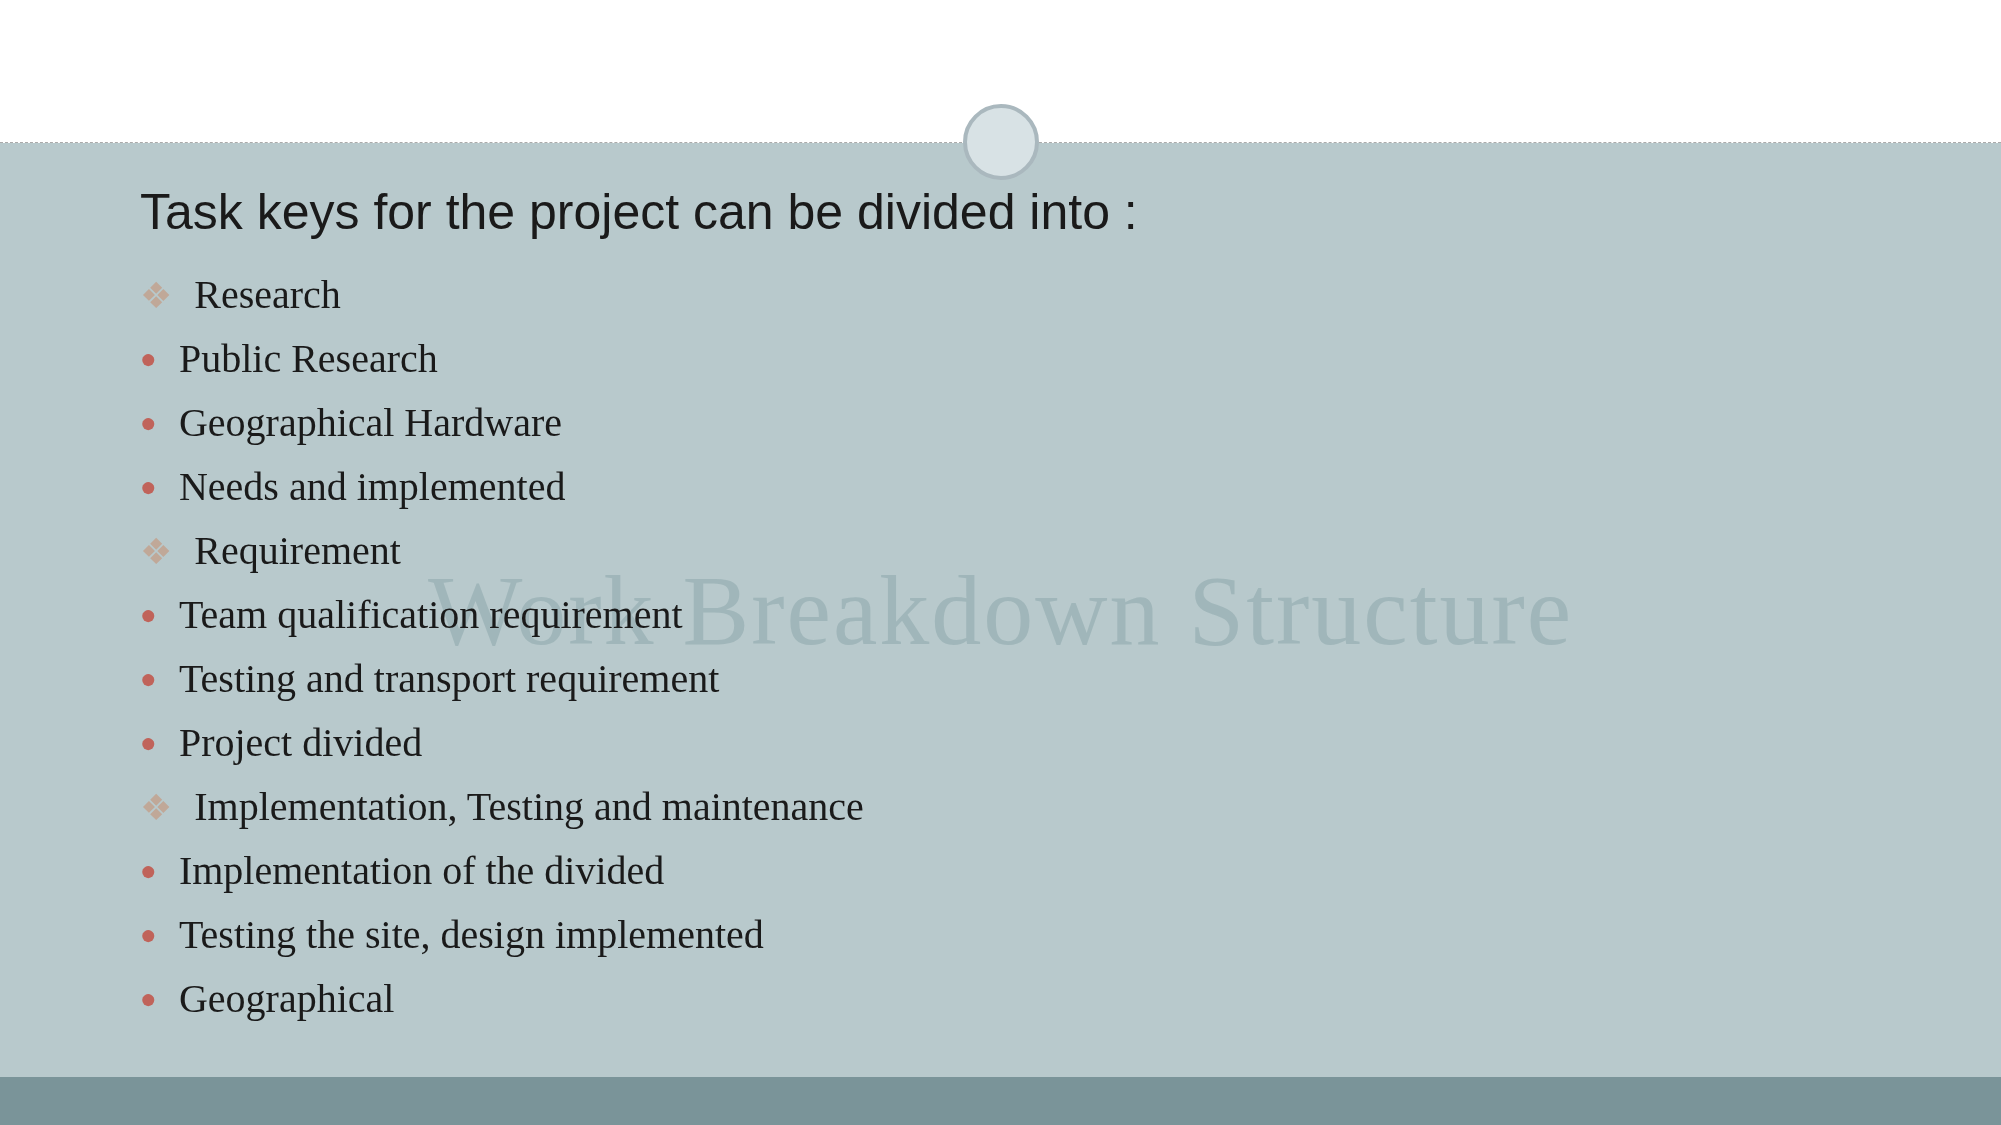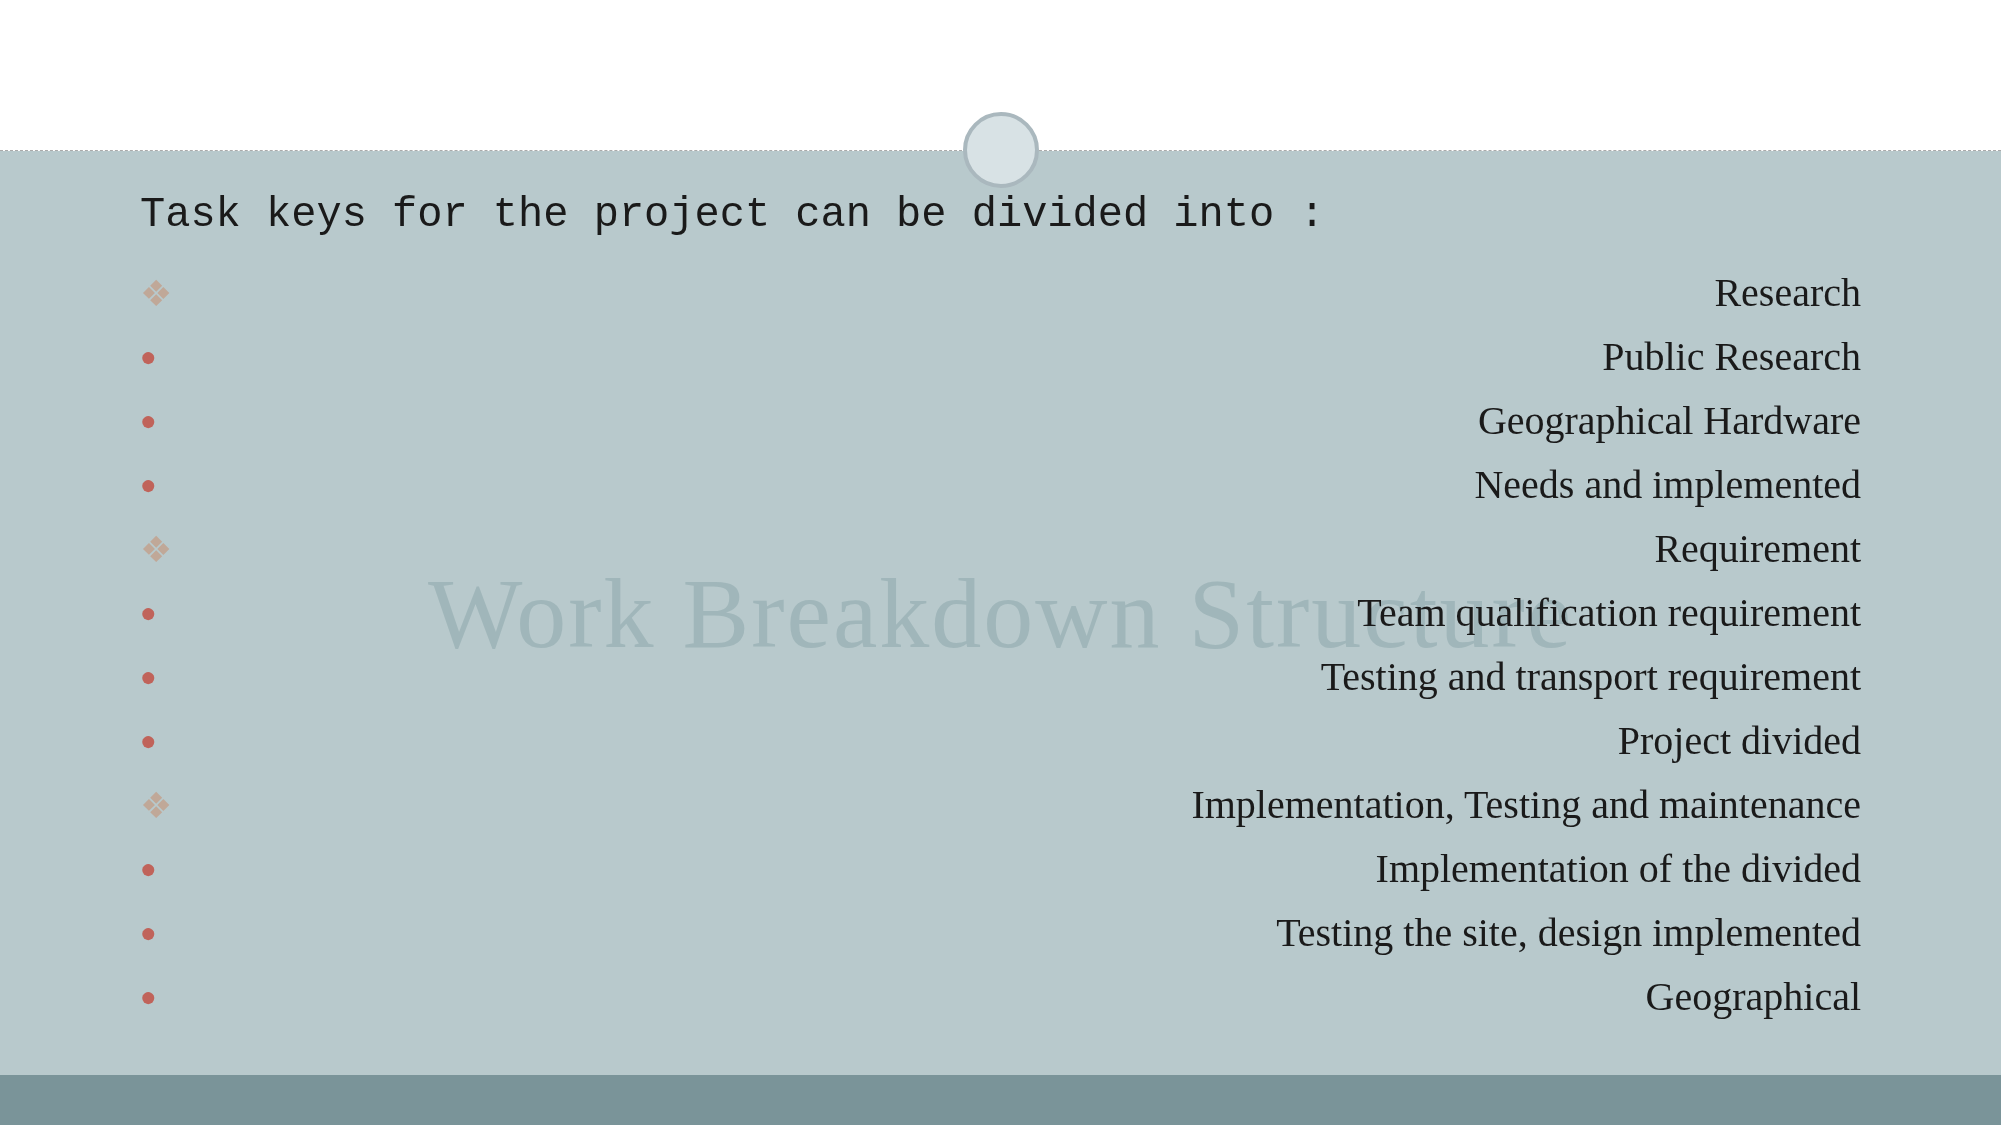--- a/index.html
+++ b/index.html
@@ -71,23 +71,23 @@
     }
 
     
     .bottom-bar {
       background: #7a9499;
       height: 55px;
       width: 100%;
     }
 
     .slide-title {
-      font-size: 42px;
+      font-size: 50px;
       color: #1a1a1a;
-      font-family: Liberation Mono, monospace;
+      font-family: Liberation Sans, sans-serif;
       margin-bottom: 28px;
       position: relative;
       z-index: 2;
     }
 
     .list-container {
       position: relative;
       z-index: 2;
     }
 
@@ -112,21 +112,20 @@
     .bullet-circle {
       color: #c0635a;
       font-size: 28px;
       margin-right: 22px;
       margin-top: 8px;
       flex-shrink: 0;
     }
 
     .item-text {
       flex: 1;
-      text-align: right;
     }
   </style>
 </head>
 <body>
 
 <div class="slide-container">
 
   <div class="top-white">
     <div class="circle-element"></div>
   </div>

